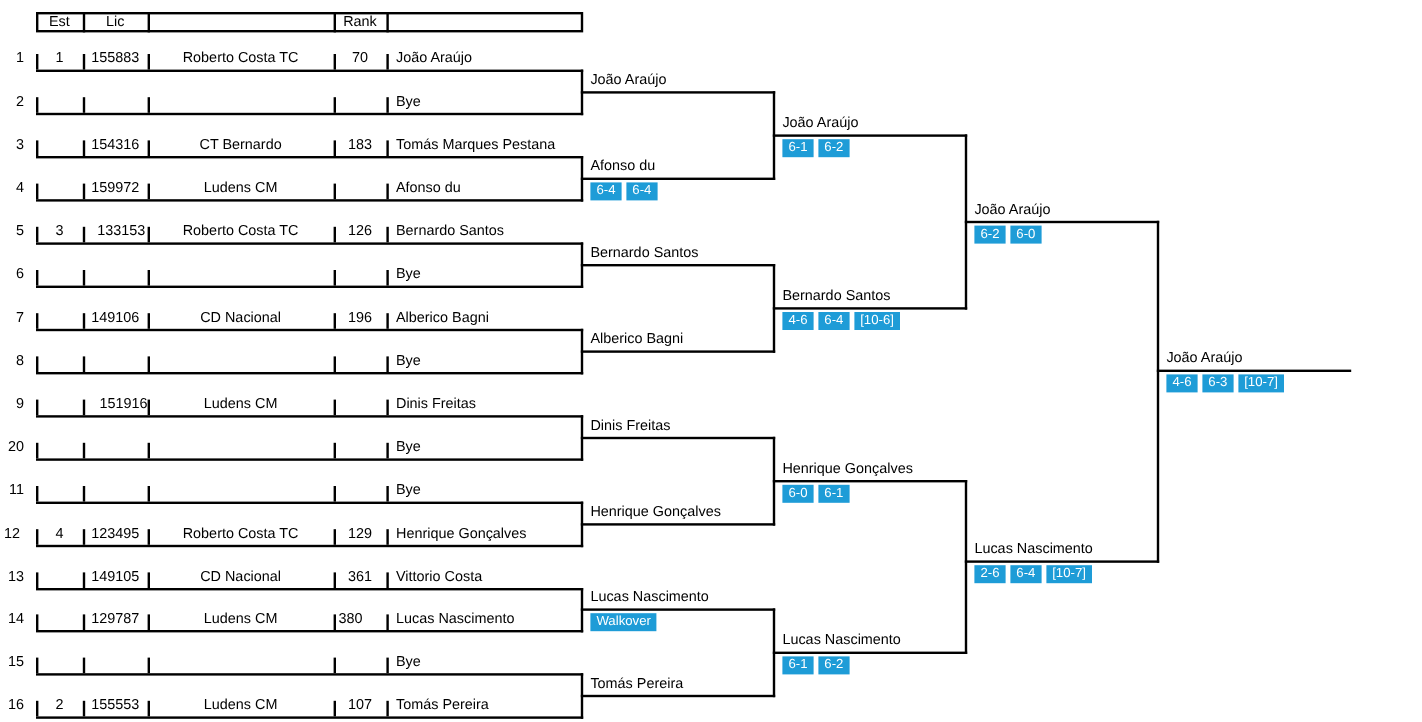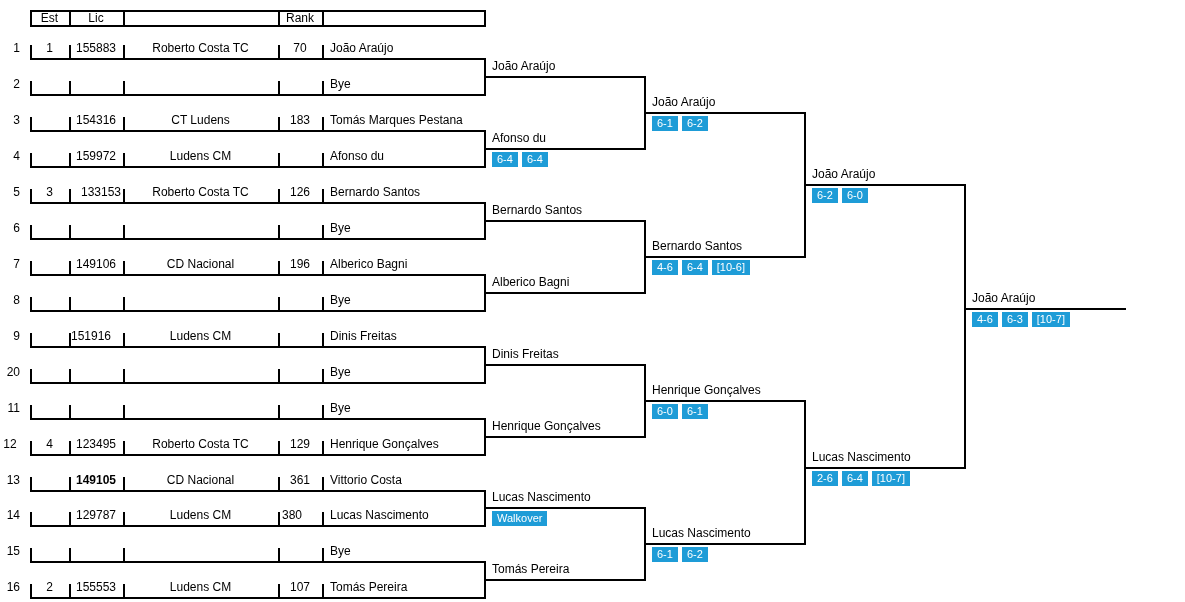--- a/index.html
+++ b/index.html
@@ -51,21 +51,21 @@
     <div class="lbl r" style="left: 0px; top: 76px; width: 20px;">2</div>
     <div class="lbl" style="left: 330px; top: 76px;">Bye</div>
     <div class="hline" style="left: 30px; top: 130px; width: 456px;"></div>
     <div class="tick" style="left: 30px; top: 117px;"></div>
     <div class="tick" style="left: 69px; top: 117px;"></div>
     <div class="tick" style="left: 123px; top: 117px;"></div>
     <div class="tick" style="left: 278px; top: 117px;"></div>
     <div class="tick" style="left: 322px; top: 117px;"></div>
     <div class="lbl r" style="left: 0px; top: 112px; width: 20px;">3</div>
     <div class="lbl c" style="left: 69px; top: 112px; width: 54px;">154316</div>
-    <div class="lbl c" style="left: 123px; top: 112px; width: 155px;">CT Ludens</div>
+    <div class="lbl c" style="left: 123px; top: 112px; width: 155px;">CT Bernardo</div>
     <div class="lbl c" style="left: 278px; top: 112px; width: 44px;">183</div>
     <div class="lbl" style="left: 330px; top: 112px;">Tomás Marques Pestana</div>
     <div class="hline" style="left: 30px; top: 166px; width: 456px;"></div>
     <div class="tick" style="left: 30px; top: 153px;"></div>
     <div class="tick" style="left: 69px; top: 153px;"></div>
     <div class="tick" style="left: 123px; top: 153px;"></div>
     <div class="tick" style="left: 278px; top: 153px;"></div>
     <div class="tick" style="left: 322px; top: 153px;"></div>
     <div class="lbl r" style="left: 0px; top: 148px; width: 20px;">4</div>
     <div class="lbl c" style="left: 69px; top: 148px; width: 54px;">159972</div>
@@ -110,21 +110,21 @@
     <div class="tick" style="left: 322px; top: 297px;"></div>
     <div class="lbl r" style="left: 0px; top: 292px; width: 20px;">8</div>
     <div class="lbl" style="left: 330px; top: 292px;">Bye</div>
     <div class="hline" style="left: 30px; top: 346px; width: 456px;"></div>
     <div class="tick" style="left: 30px; top: 333px;"></div>
     <div class="tick" style="left: 69px; top: 333px;"></div>
     <div class="tick" style="left: 123px; top: 333px;"></div>
     <div class="tick" style="left: 278px; top: 333px;"></div>
     <div class="tick" style="left: 322px; top: 333px;"></div>
     <div class="lbl r" style="left: 0px; top: 328px; width: 20px;">9</div>
-    <div class="lbl c" style="left: 64px; top: 328px; width: 54px;">151916</div>
+    <div class="lbl c" style="left: 76px; top: 328px; width: 54px;">151916</div>
     <div class="lbl c" style="left: 123px; top: 328px; width: 155px;">Ludens CM</div>
     <div class="lbl" style="left: 330px; top: 328px;">Dinis Freitas</div>
     <div class="hline" style="left: 30px; top: 382px; width: 456px;"></div>
     <div class="tick" style="left: 30px; top: 369px;"></div>
     <div class="tick" style="left: 69px; top: 369px;"></div>
     <div class="tick" style="left: 123px; top: 369px;"></div>
     <div class="tick" style="left: 278px; top: 369px;"></div>
     <div class="tick" style="left: 322px; top: 369px;"></div>
     <div class="lbl r" style="left: 0px; top: 364px; width: 20px;">20</div>
     <div class="lbl" style="left: 330px; top: 364px;">Bye</div>
@@ -148,21 +148,21 @@
     <div class="lbl c" style="left: 123px; top: 436px; width: 155px;">Roberto Costa TC</div>
     <div class="lbl c" style="left: 278px; top: 436px; width: 44px;">129</div>
     <div class="lbl" style="left: 330px; top: 436px;">Henrique Gonçalves</div>
     <div class="hline" style="left: 30px; top: 490px; width: 456px;"></div>
     <div class="tick" style="left: 30px; top: 477px;"></div>
     <div class="tick" style="left: 69px; top: 477px;"></div>
     <div class="tick" style="left: 123px; top: 477px;"></div>
     <div class="tick" style="left: 278px; top: 477px;"></div>
     <div class="tick" style="left: 322px; top: 477px;"></div>
     <div class="lbl r" style="left: 0px; top: 472px; width: 20px;">13</div>
-    <div class="lbl c" style="left: 69px; top: 472px; width: 54px; font-weight: bold;">149105</div>
+    <div class="lbl c" style="left: 69px; top: 472px; width: 54px;">149105</div>
     <div class="lbl c" style="left: 123px; top: 472px; width: 155px;">CD Nacional</div>
     <div class="lbl c" style="left: 278px; top: 472px; width: 44px;">361</div>
     <div class="lbl" style="left: 330px; top: 472px;">Vittorio Costa</div>
     <div class="hline" style="left: 30px; top: 525px; width: 456px;"></div>
     <div class="tick" style="left: 30px; top: 512px;"></div>
     <div class="tick" style="left: 69px; top: 512px;"></div>
     <div class="tick" style="left: 123px; top: 512px;"></div>
     <div class="tick" style="left: 278px; top: 512px;"></div>
     <div class="tick" style="left: 322px; top: 512px;"></div>
     <div class="lbl r" style="left: 0px; top: 507px; width: 20px;">14</div>

